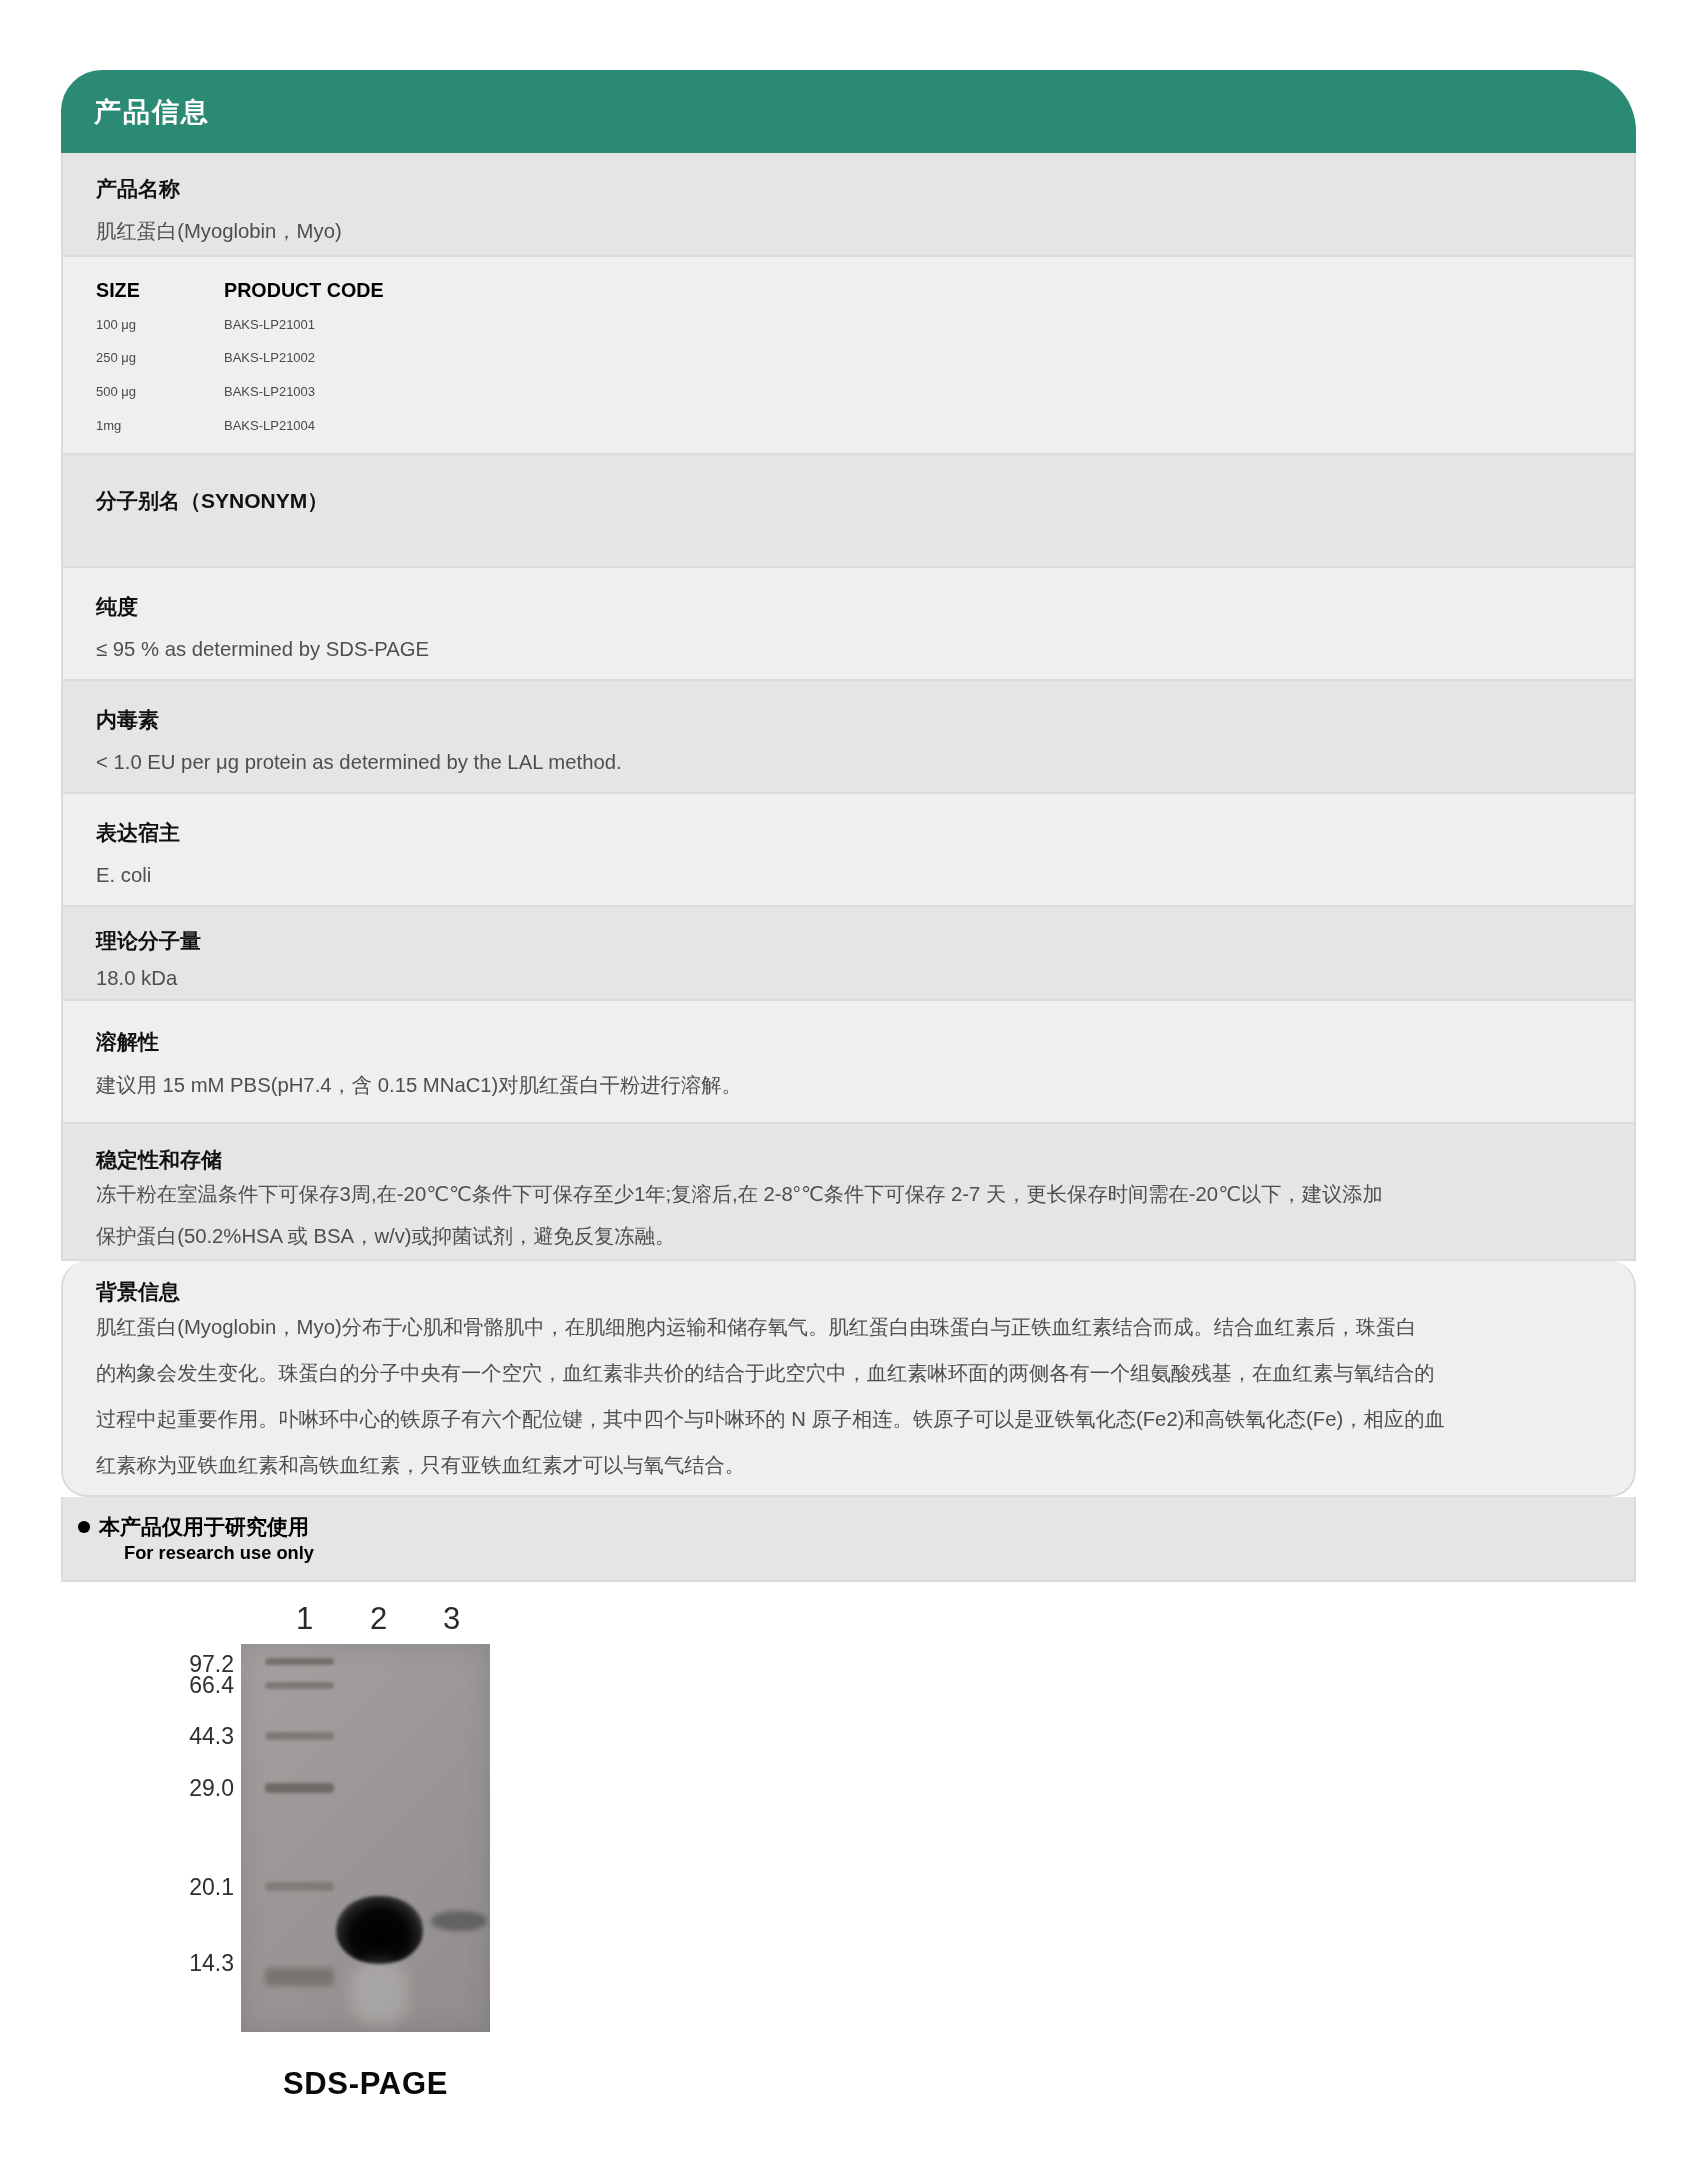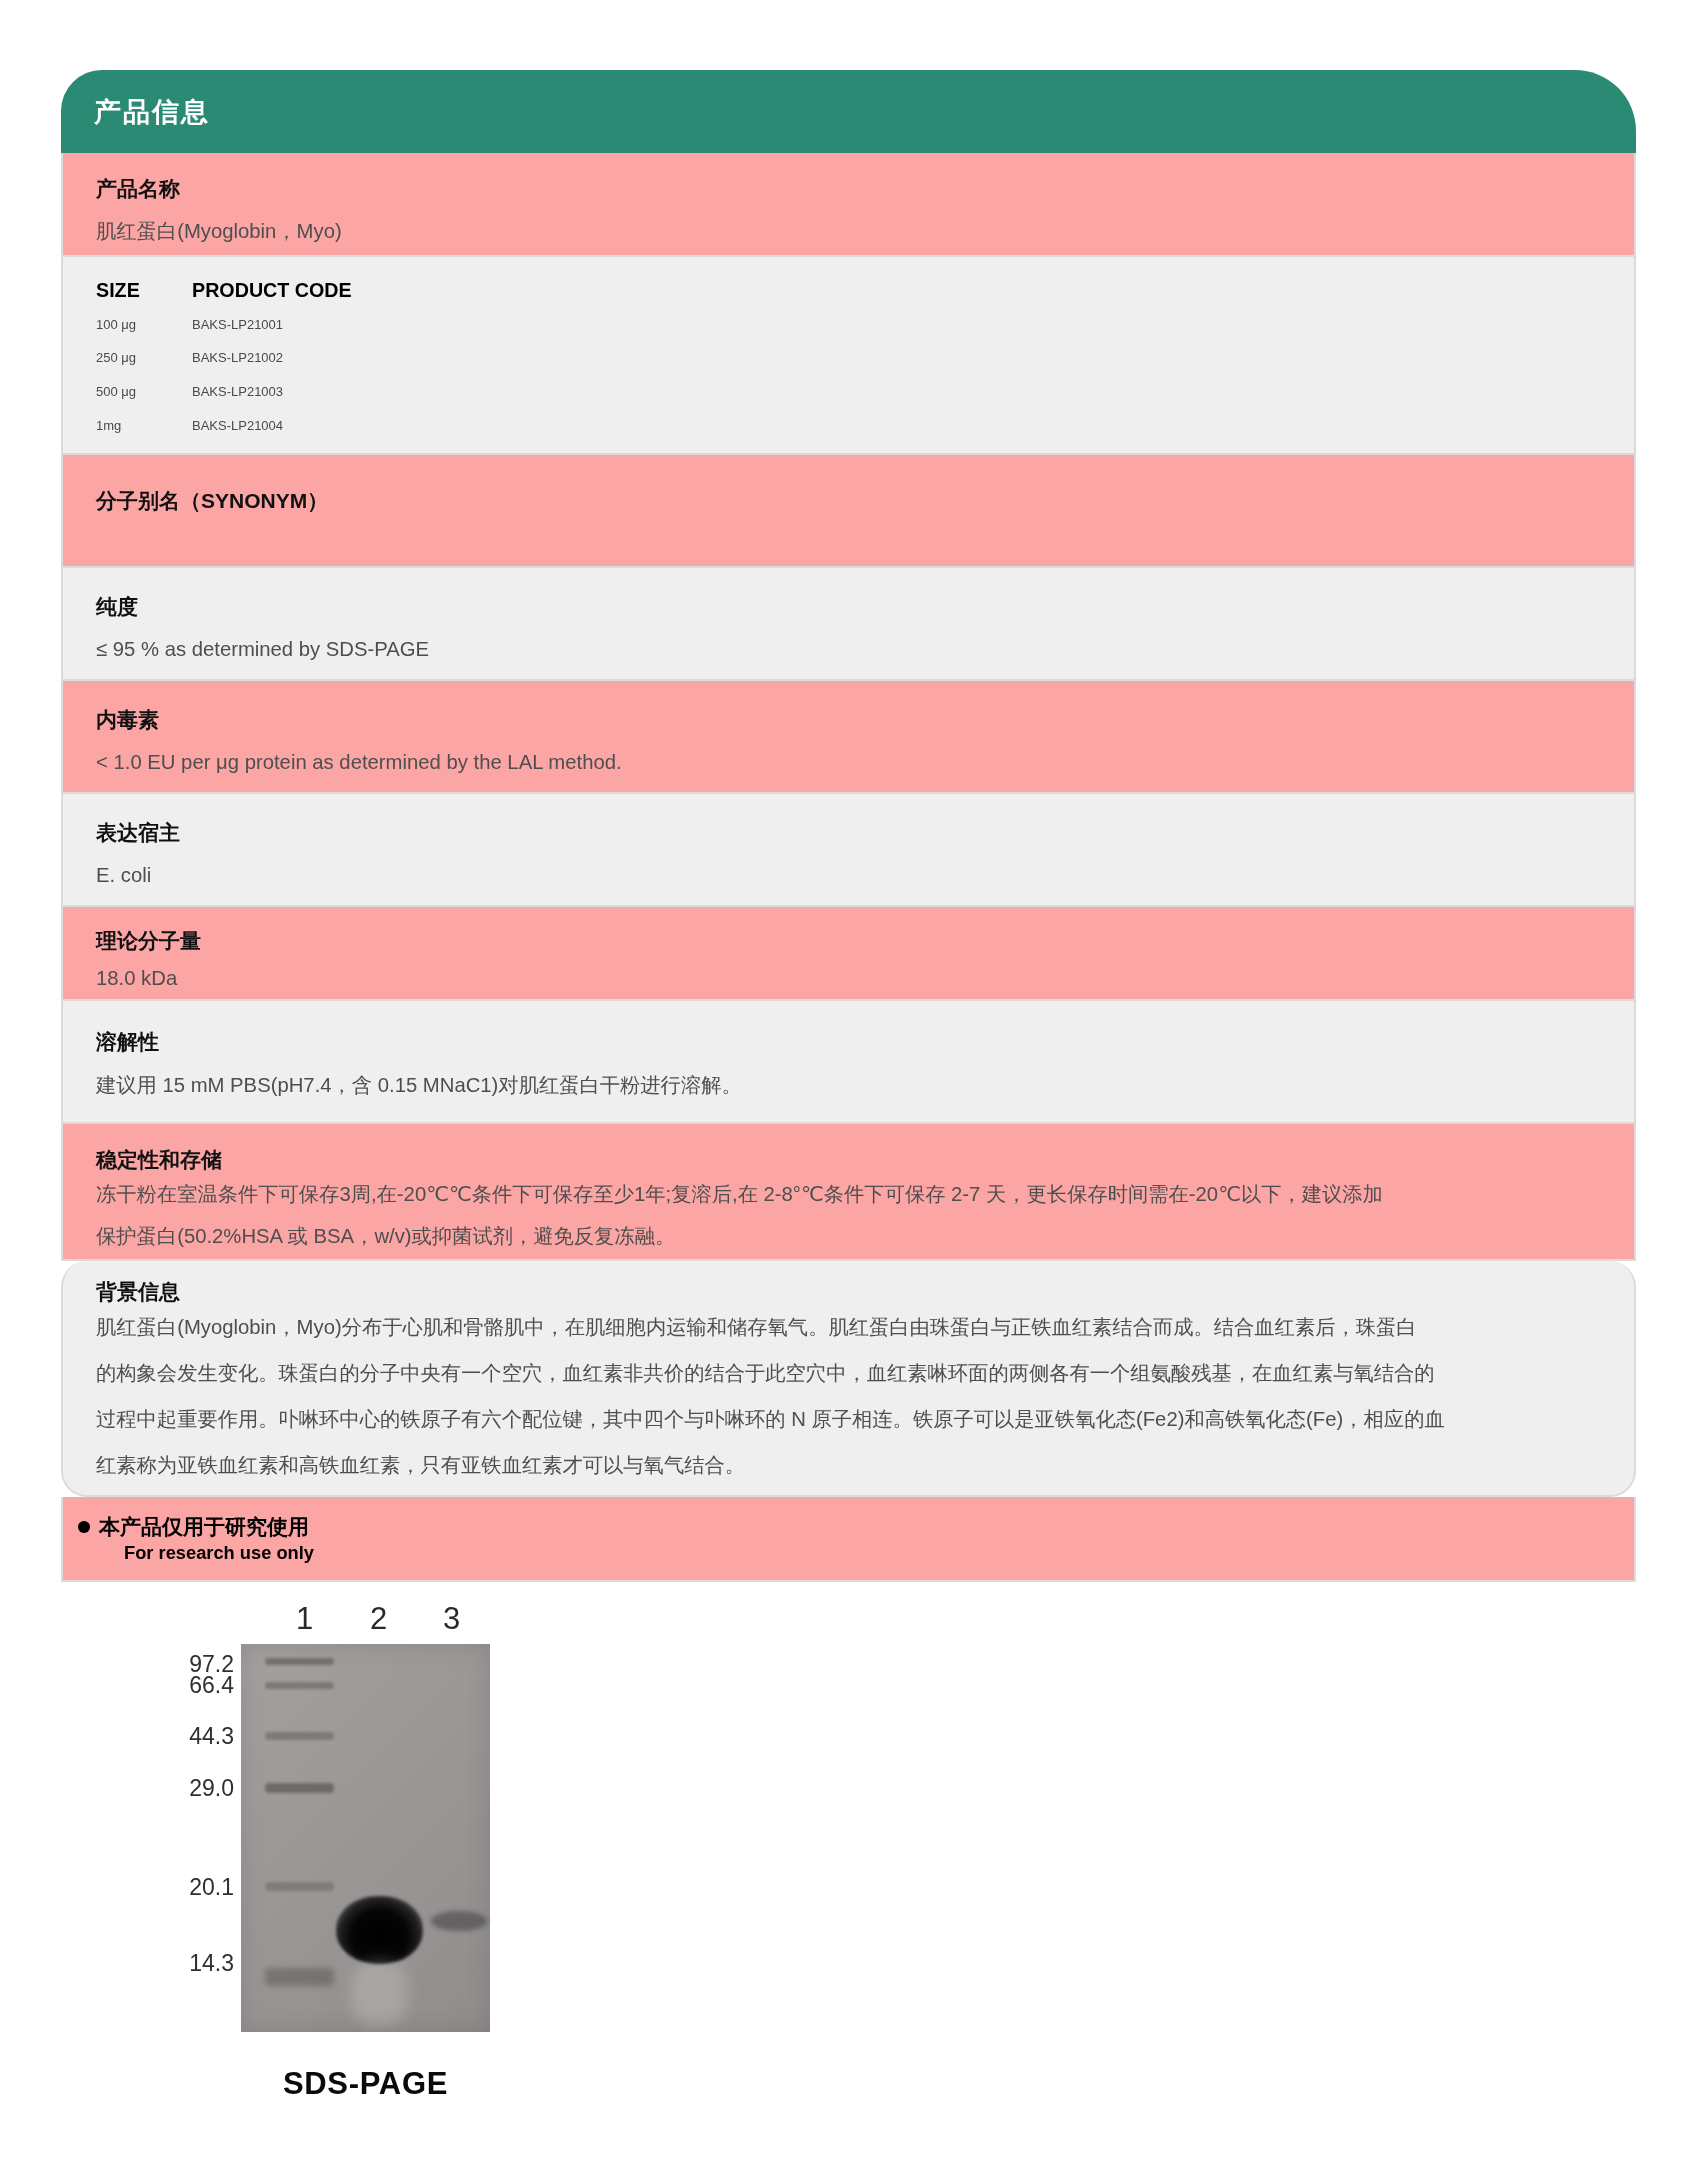--- a/index.html
+++ b/index.html
@@ -13,28 +13,28 @@
   .header{
     height:83px;background:#2b8a73;border-radius:41px 61px 0 0;
     display:flex;align-items:center;padding-left:33px;box-sizing:border-box;
   }
   .header .title{color:#ffffff;font-size:27px;font-weight:bold;letter-spacing:2px;}
   
   .sec{
     box-sizing:border-box;border:2.7px solid #dbdbdb;border-top:none;
     padding-left:33px;padding-right:33px;
   }
-  .white{background:#fca5a5;}
+  .white{background:#e5e5e5;}
   .gray{background:#efefef;}
   .sec .lbl{font-size:21px;font-weight:bold;color:#111;line-height:24.4px;}
   .sec .val{font-size:20.3px;color:#4e4e4e;line-height:24.4px;}
   .s-product{height:104px;padding-top:24.4px;}
   .s-product .val{margin-top:17.6px;}
   .s-size{height:198px;padding-top:22px;}
-  .trow{display:flex;}
+  .trow{display:flex;gap:32px;}
   .trow .c1{width:96px;flex:none;}
   .thead{font-size:19.7px;font-weight:bold;color:#000;line-height:22px;}
   .tdata{margin-top:13.6px;font-size:13px;color:#4a4a4a;line-height:20.3px;}
   .s-synonym{height:113px;padding-top:34px;}
   .s-purity,.s-endotoxin,.s-host{height:113px;padding-top:27px;}
   .s-purity .val,.s-endotoxin .val,.s-host .val{margin-top:17.6px;}
   .s-mw{height:94px;padding-top:22px;}
   .s-mw .val{margin-top:12.2px;}
   .s-solubility{height:123px;padding-top:28.5px;}
   .s-solubility .val{margin-top:19px;}

